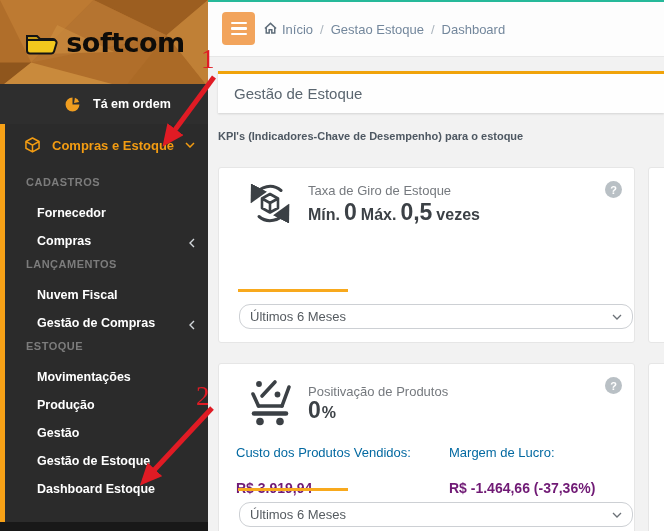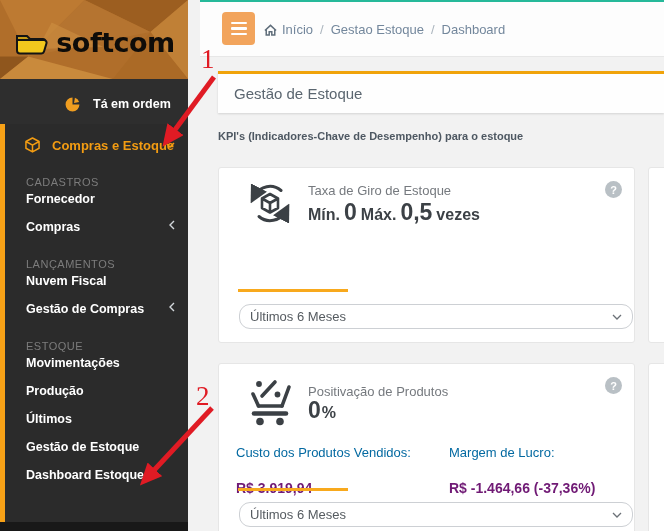--- a/index.html
+++ b/index.html
@@ -1,55 +1,55 @@
 <!DOCTYPE html>
 <html><head>
 <meta charset="utf-8">
 <style>
   * { margin:0; padding:0; box-sizing:border-box; }
   html,body { width:664px; height:531px; overflow:hidden; }
   body { font-family:"Liberation Sans", sans-serif; background:#f2f2f2; }
   .screen { position:relative; width:664px; height:531px; overflow:hidden; background:#f2f2f2; }
 
   
-  .sidebar { position:absolute; left:0; top:0; width:188px; height:531px;
+  .sidebar { position:absolute; left:0; top:0; width:208px; height:531px;
              background:#2e2e2e; display:flex; flex-direction:column; z-index:2; }
   .logo { position:relative; height:84px; flex:0 0 84px; overflow:hidden; cursor:pointer; }
   .logo .poly-bg { position:absolute; inset:0; }
   .logo .brand-row { position:absolute; inset:0; display:flex; align-items:center; justify-content:center; gap:7px; }
   .brand-text { font-family:"DejaVu Sans", sans-serif; font-weight:800; font-size:27px; color:#0e0c09; letter-spacing:-0.5px; }
 
   .side-item { position:relative; display:flex; align-items:center; color:#ffffff;
                font-size:12.5px; font-weight:700; cursor:pointer; }
   .home-item { flex:0 0 40px; padding-left:25px; gap:13px;margin-left:40px; }
 
   .active-block { flex:1 1 auto; background:#2b2b2b; border-left:5px solid #f7a117; position:relative; }
   .active-parent { height:42px; padding-left:20px; gap:12px; color:#f39c12; font-size:13px; }
   .chev-right { position:absolute; right:13px; }
 
-  .menu-section-header { color:#7c7c7c; font-size:11px; font-weight:400; letter-spacing:.5px;
+  .menu-section-header { color:#7c7c7c; font-size:11px; font-weight:700; letter-spacing:.5px;
                          padding:10px 0 4px 21px; }
-  .submenu-item { position:relative; height:28px; display:flex; align-items:flex-start;
-                  padding-left:21px; color:#ffffff; font-size:12.5px; font-weight:700; cursor:pointer; }
+  .submenu-item { position:relative; height:28px; display:flex; align-items:flex-end;
+                  padding-left:32px; color:#ffffff; font-size:12.5px; font-weight:700; cursor:pointer; }
   .side-footer { flex:0 0 9px; background:#181818; }
 
   
   .main { position:absolute; left:200px; top:0; width:464px; height:531px; background:#f2f2f2; }
   .green-line { position:absolute; left:0; top:0; width:464px; height:2px; background:#26b99a; }
   .topbar { position:absolute; left:0; top:2px; width:464px; height:55px; background:#fdfdfd;
             border-bottom:1px solid #e7e7e7; }
   .hamburger-btn { position:absolute; left:22px; top:10px; width:33px; height:33px; background:#f2a45c;
                    border-radius:4px; border:none; cursor:pointer; display:flex; flex-direction:column;
                    align-items:center; justify-content:center; gap:3px; }
   .hamburger-btn .bar { width:16px; height:2.5px; background:#ffffff; border-radius:1px; }
   .breadcrumb { position:absolute; left:64px; top:0; height:55px; display:flex; align-items:center;
                 gap:7px; font-size:13px; color:#73879C; }
   .crumb { cursor:pointer; }
   .crumb-sep { color:#aab4bd; cursor:default; }
-  .crumb-home { display:flex; align-items:center; gap:5px; }
+  .crumb-home { display:flex; align-items:flex-start; gap:5px; }
 
   .panel { position:absolute; left:18px; top:71px; width:446px; height:42px; background:#fefefe;
            border-top:3px solid #f0a30a; box-shadow:0 1px 2px rgba(0,0,0,.13); }
   .panel-title { padding:11px 16px; font-size:15px; color:#5b6670; }
 
   .kpi-heading { position:absolute; left:18px; top:130px; font-size:11px; font-weight:700; color:#4e5862; }
 
   .kpi-card { position:absolute; left:18px; width:417px; background:#ffffff;
               border:1px solid #e6e6e6; border-radius:3px; }
   .card-giro { top:167px; height:176px; }
@@ -162,21 +162,21 @@
       </div>
 
       <div class="menu-section-header">ESTOQUE</div>
       <div class="submenu-item">
         <span>Movimentações</span>
       </div>
       <div class="submenu-item">
         <span>Produção</span>
       </div>
       <div class="submenu-item">
-        <span>Últimos</span>
+        <span>Gestão</span>
       </div>
       <div class="submenu-item">
         <span>Gestão de Estoque</span>
       </div>
       <div class="submenu-item">
         <span>Dashboard Estoque</span>
       </div>
     </div>
 
     <div class="side-footer"></div>

